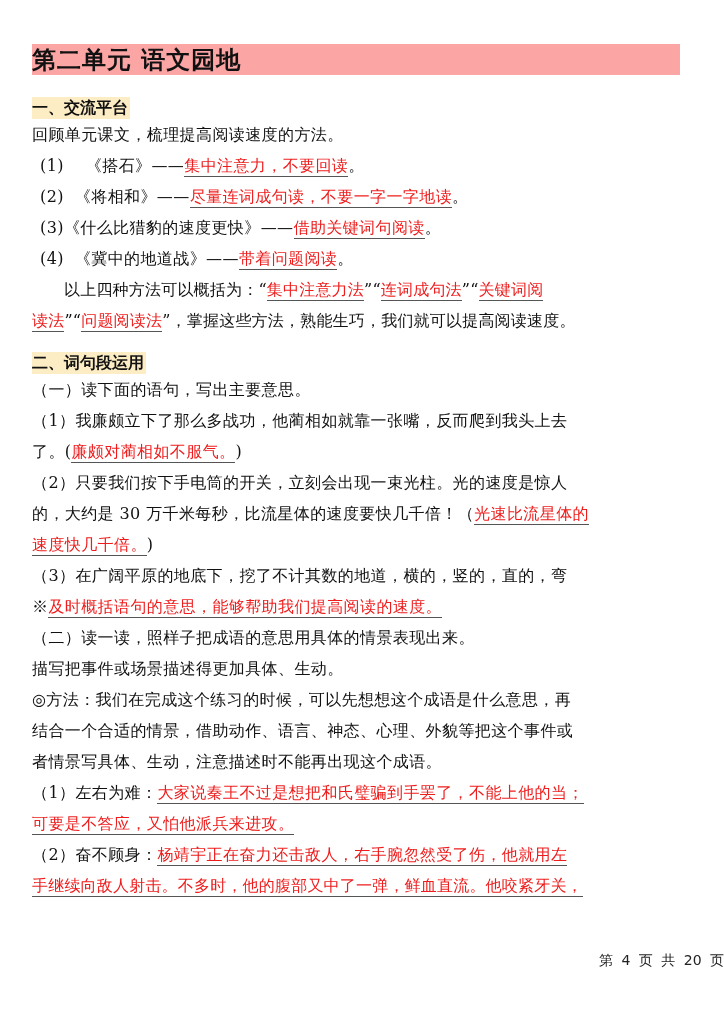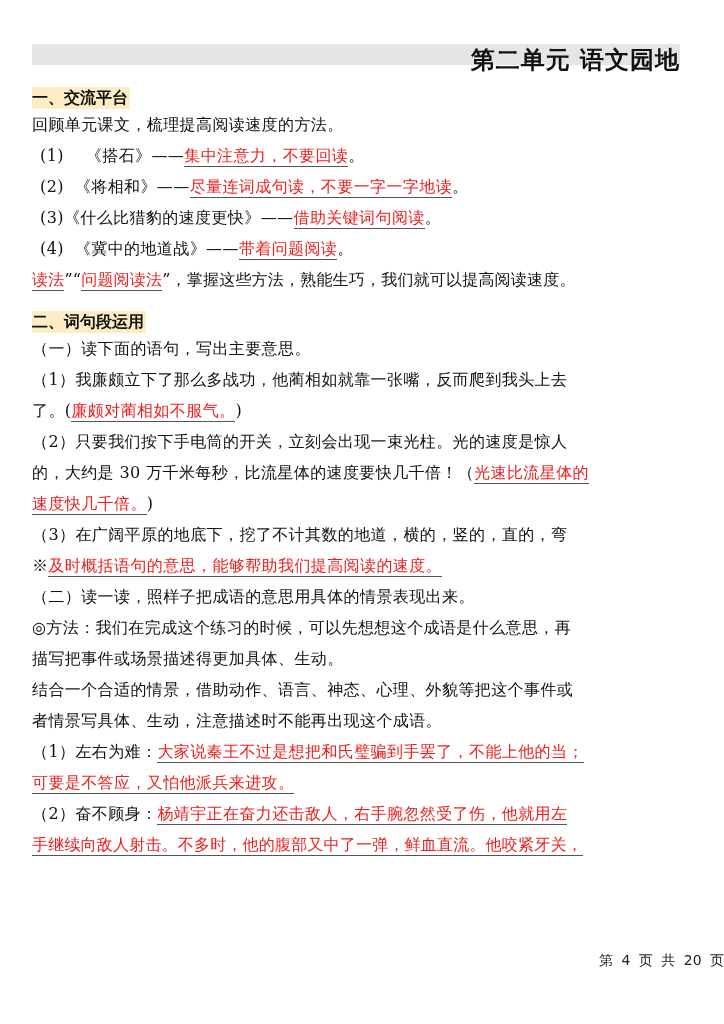--- a/index.html
+++ b/index.html
@@ -15,23 +15,23 @@
       font-family: "DejaVu Serif", "Liberation Serif", serif;
       color: #111111;
     }
     .page {
       position: absolute;
       left: 32px;
       top: 44px;
       width: 648px;
     }
     .title-bar {
-      background: #e5e5e5;
-      height: 21px;
-      text-align: right;
+      background: #fca5a5;
+      height: 31px;
+      text-align: left;
       font-size: 24px;
       line-height: 31px;
       font-weight: bold;
       letter-spacing: 1px;
       color: #111;
     }
     .section-head {
       display: inline-block;
       background: #fdedc5;
       font-size: 16px;
@@ -90,20 +90,23 @@
     <span>《将相和》</span><span>——</span><span class="red ul">尽量连词成句读，不要一字一字地读</span><span>。</span>
   </div>
   <div class="line indent1">
     <span>(3)</span><span>《什么比猎豹的速度更快》</span><span>——</span><span class="red ul">借助关键词句阅读</span><span>。</span>
   </div>
   <div class="line indent1">
     <span>(4)</span>&nbsp;
     <span>《冀中的地道战》</span><span>——</span><span class="red ul">带着问题阅读</span><span>。</span>
   </div>
 
+  <div class="line indent2 tight">
+    <span>以上四种方法可以概括为：</span><span>“</span><span class="red ul">集中注意力法</span><span>”</span><span>“</span><span class="red ul">连词成句法</span><span>”</span><span>“</span><span class="red ul">关键词阅</span>
+  </div>
   <div class="line tight">
     <span class="red ul">读法</span><span>”</span><span>“</span><span class="red ul">问题阅读法</span><span>”</span><span>，掌握这些方法，熟能生巧，我们就可以提高阅读速度。</span>
   </div>
 
   
   <div class="section-head" style="margin-top:16px;">二、词句段运用</div>
 
   <div class="line">（一）读下面的语句，写出主要意思。</div>
 
   <div class="line">（1）我廉颇立下了那么多战功，他蔺相如就靠一张嘴，反而爬到我头上去</div>
@@ -120,23 +123,23 @@
   </div>
 
   <div class="line">（3）在广阔平原的地底下，挖了不计其数的地道，横的，竖的，直的，弯</div>
 
   <div class="line">
     <span>※</span><span class="red ul">及时概括语句的意思，能够帮助我们提高阅读的速度。</span>
   </div>
 
   <div class="line">（二）读一读，照样子把成语的意思用具体的情景表现出来。</div>
 
+  <div class="line">描写把事件或场景描述得更加具体、生动。</div>
+
   <div class="line">◎方法：我们在完成这个练习的时候，可以先想想这个成语是什么意思，再</div>
-
-  <div class="line">描写把事件或场景描述得更加具体、生动。</div>
   <div class="line">结合一个合适的情景，借助动作、语言、神态、心理、外貌等把这个事件或</div>
   <div class="line">者情景写具体、生动，注意描述时不能再出现这个成语。</div>
 
   <div class="line">
     <span>（1）左右为难：</span><span class="red ul">大家说秦王不过是想把和氏璧骗到手罢了，不能上他的当；</span>
   </div>
   <div class="line">
     <span class="red ul">可要是不答应，又怕他派兵来进攻。</span>
   </div>
 

